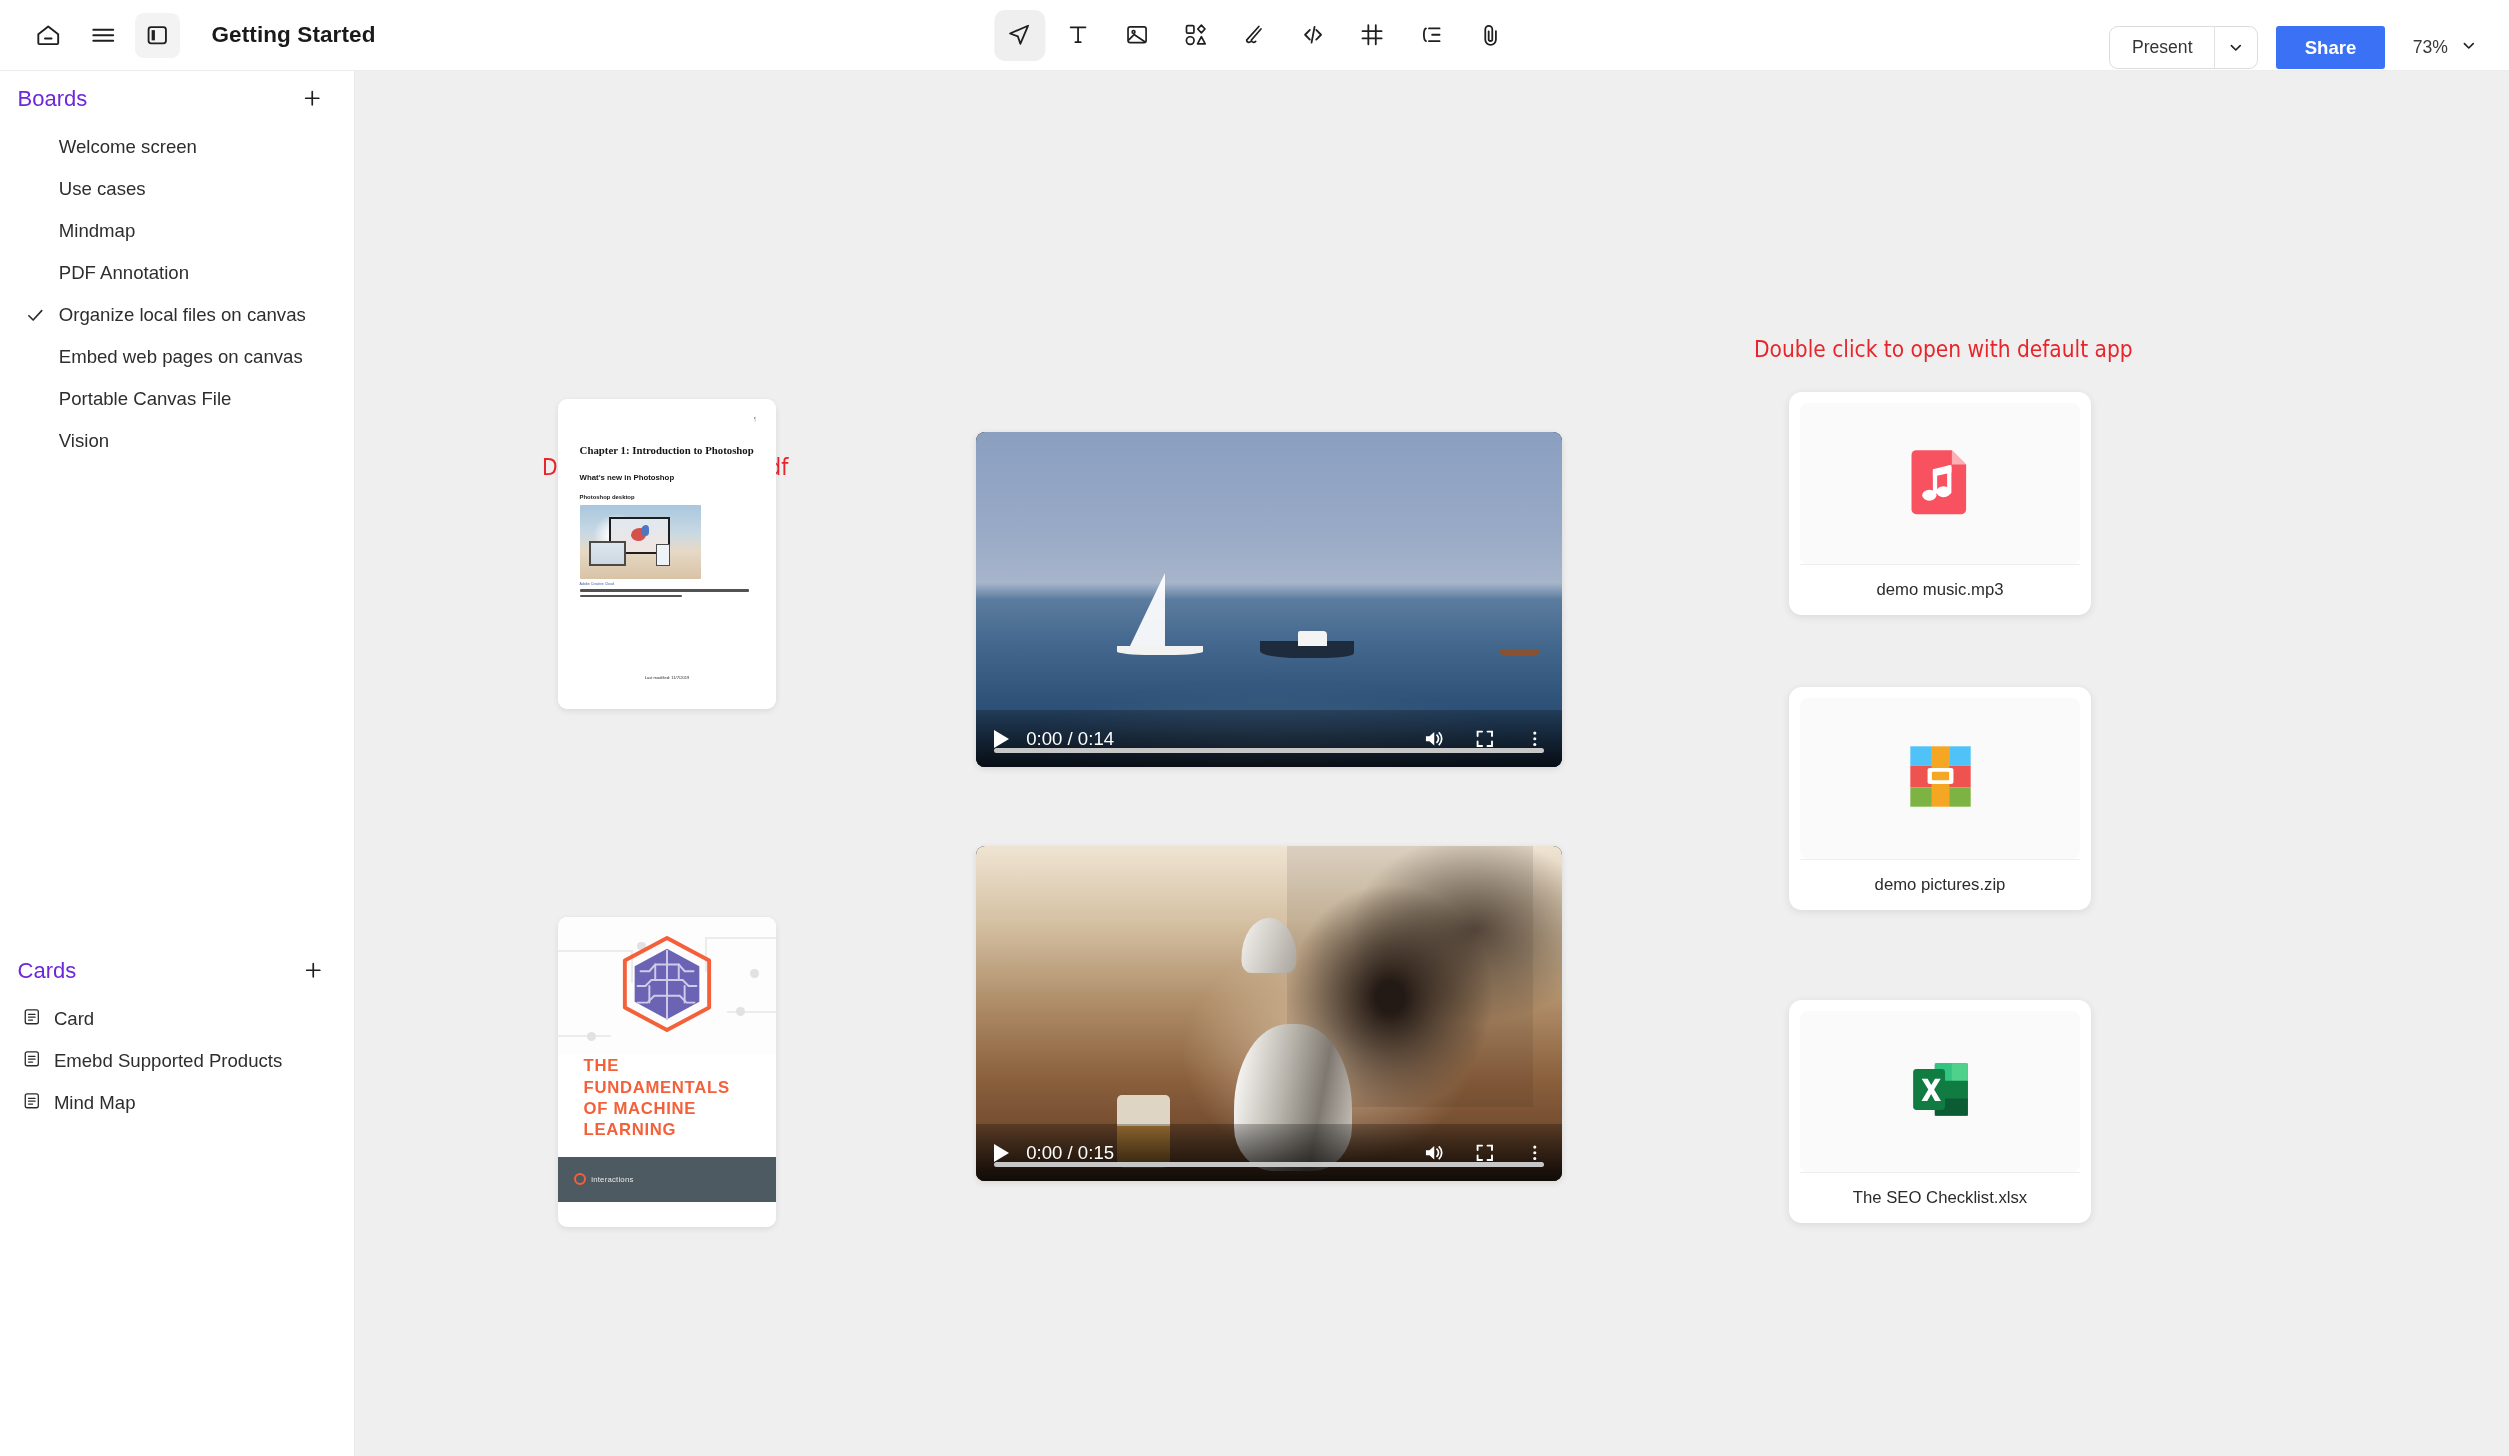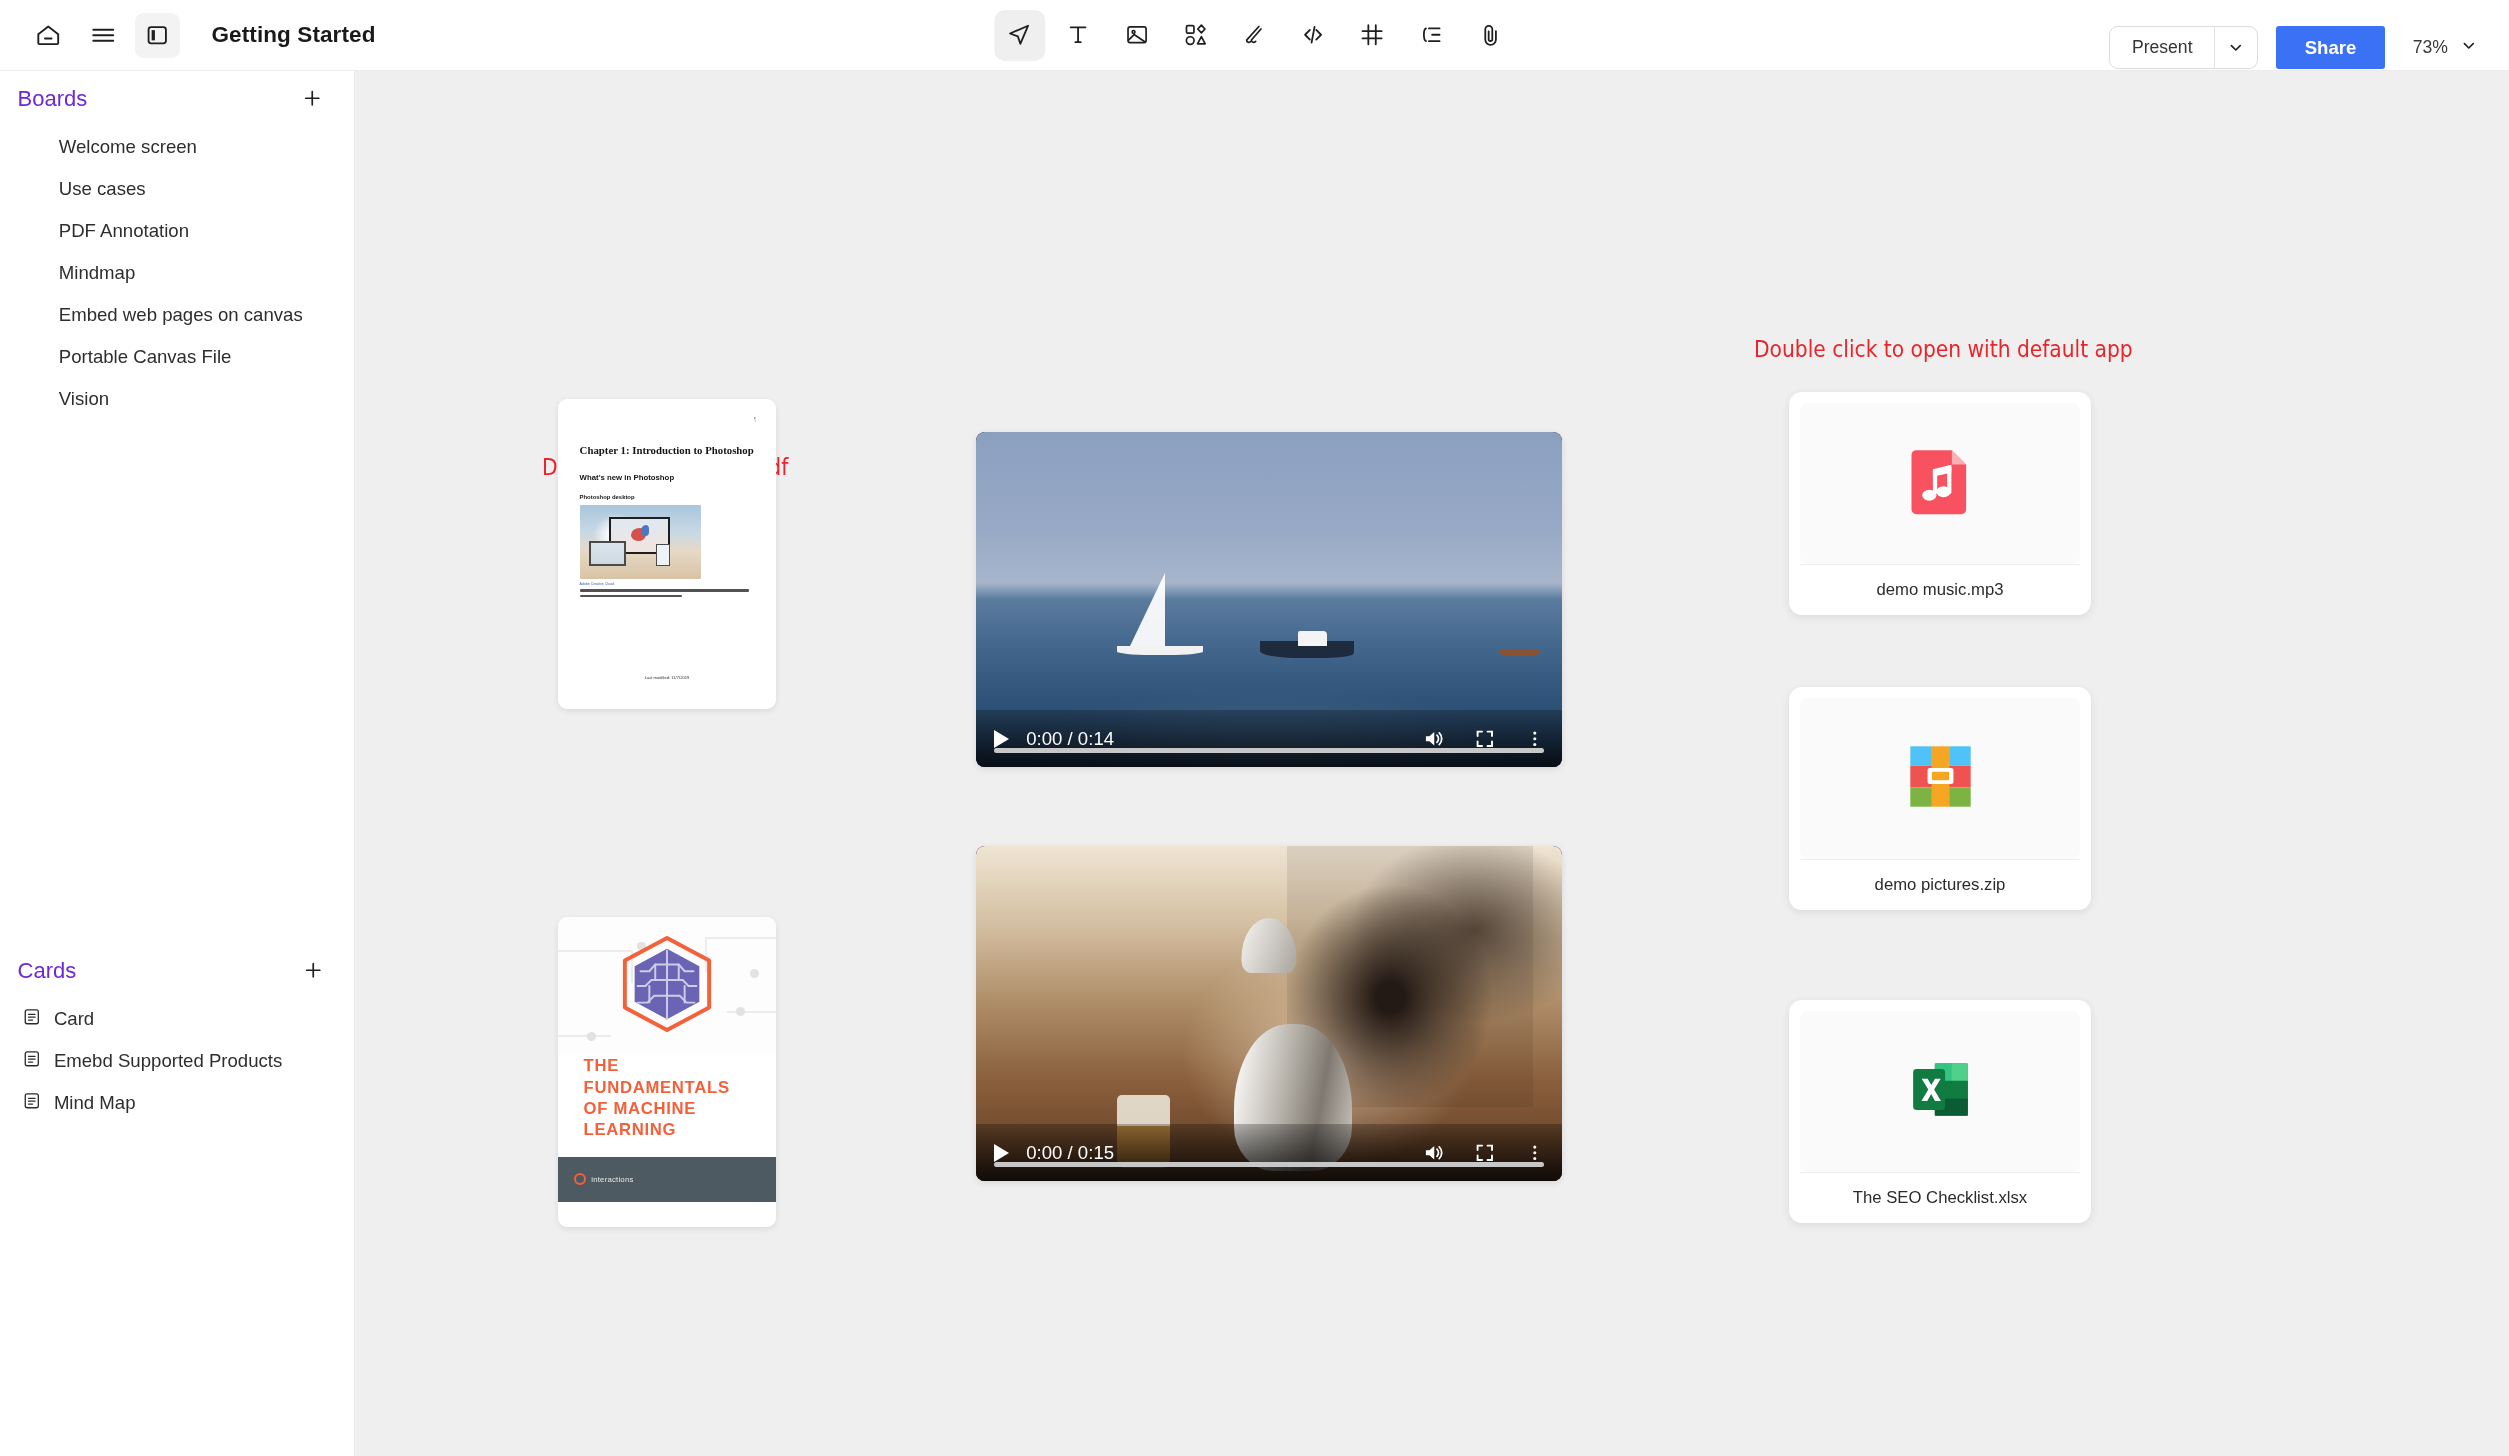--- a/index.html
+++ b/index.html
@@ -410,25 +410,33 @@
   <div class="nav-item">
     <span class="nav-check"></span>
     <span class="nav-label">Welcome screen</span>
   </div>
   <div class="nav-item">
     <span class="nav-check"></span>
     <span class="nav-label">Use cases</span>
   </div>
   <div class="nav-item">
     <span class="nav-check"></span>
+    <span class="nav-label">Mindmap</span>
+  </div>
+  <div class="nav-item">
+    <span class="nav-check"></span>
     <span class="nav-label">PDF Annotation</span>
   </div>
   <div class="nav-item">
-    <span class="nav-check"></span>
-    <span class="nav-label">Mindmap</span>
+    <span class="nav-check">
+      <svg width="20.6" height="20.6" viewBox="0 0 24 24" fill="none" stroke="#2b2b2b" stroke-width="1.9" stroke-linecap="round" stroke-linejoin="round">
+        <path d="M4.5 12.5l5 5 10-11"></path>
+      </svg>
+    </span>
+    <span class="nav-label">Organize local files on canvas</span>
   </div>
   <div class="nav-item">
     <span class="nav-check"></span>
     <span class="nav-label">Embed web pages on canvas</span>
   </div>
   <div class="nav-item">
     <span class="nav-check"></span>
     <span class="nav-label">Portable Canvas File</span>
   </div>
   <div class="nav-item">

